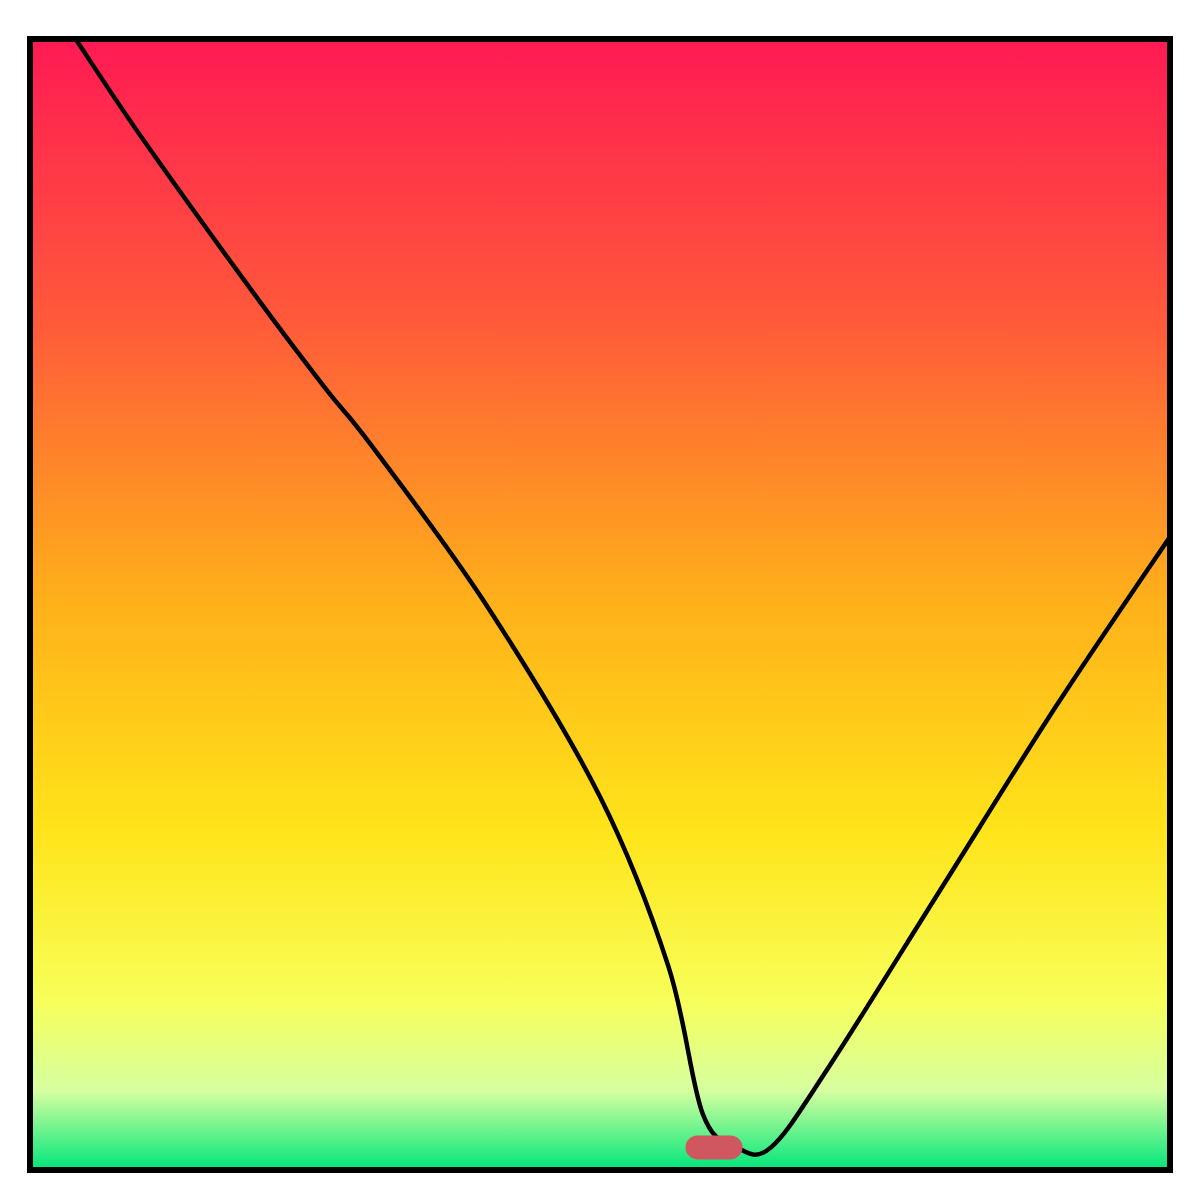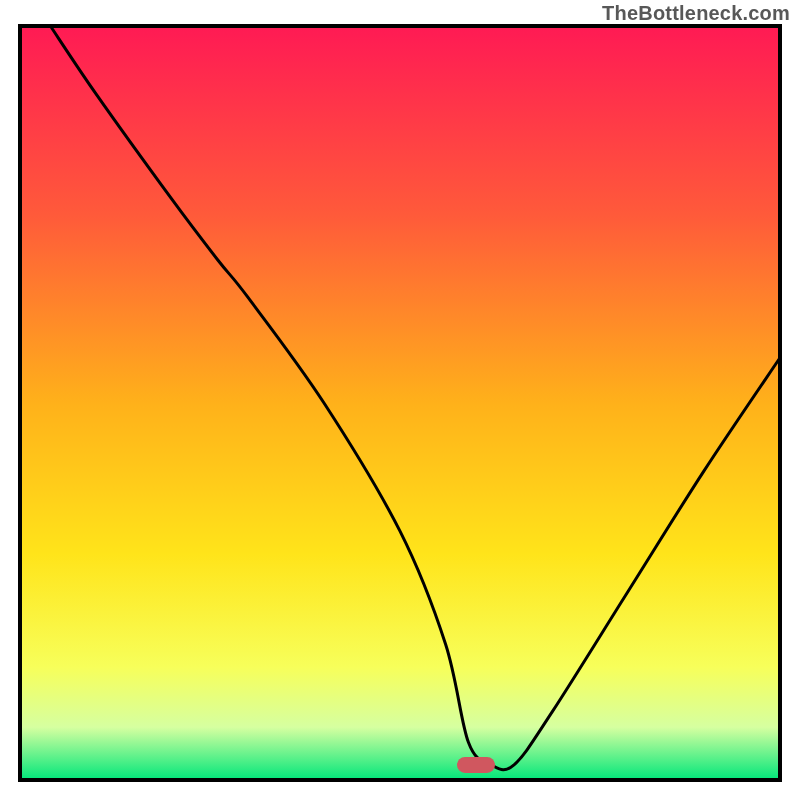--- a/index.html
+++ b/index.html
@@ -28,21 +28,20 @@
     letter-spacing: 0.2px;
   }
   svg {
     display: block;
   }
 </style>
 </head>
 <body>
 
 <div class="frame">
-  <div class="watermark">TheBottleneck.com</div>
 
   <svg id="chart-svg" width="800" height="800" viewBox="0 0 800 800">
     <defs>
       <linearGradient id="bg-grad" x1="0" y1="0" x2="0" y2="1">
           <stop offset="0%" stop-color="#ff1a54"></stop>
           <stop offset="25%" stop-color="#ff5a3a"></stop>
           <stop offset="50%" stop-color="#ffb11a"></stop>
           <stop offset="70%" stop-color="#ffe41a"></stop>
           <stop offset="85%" stop-color="#f7ff5a"></stop>
           <stop offset="93%" stop-color="#d6ffa0"></stop>

